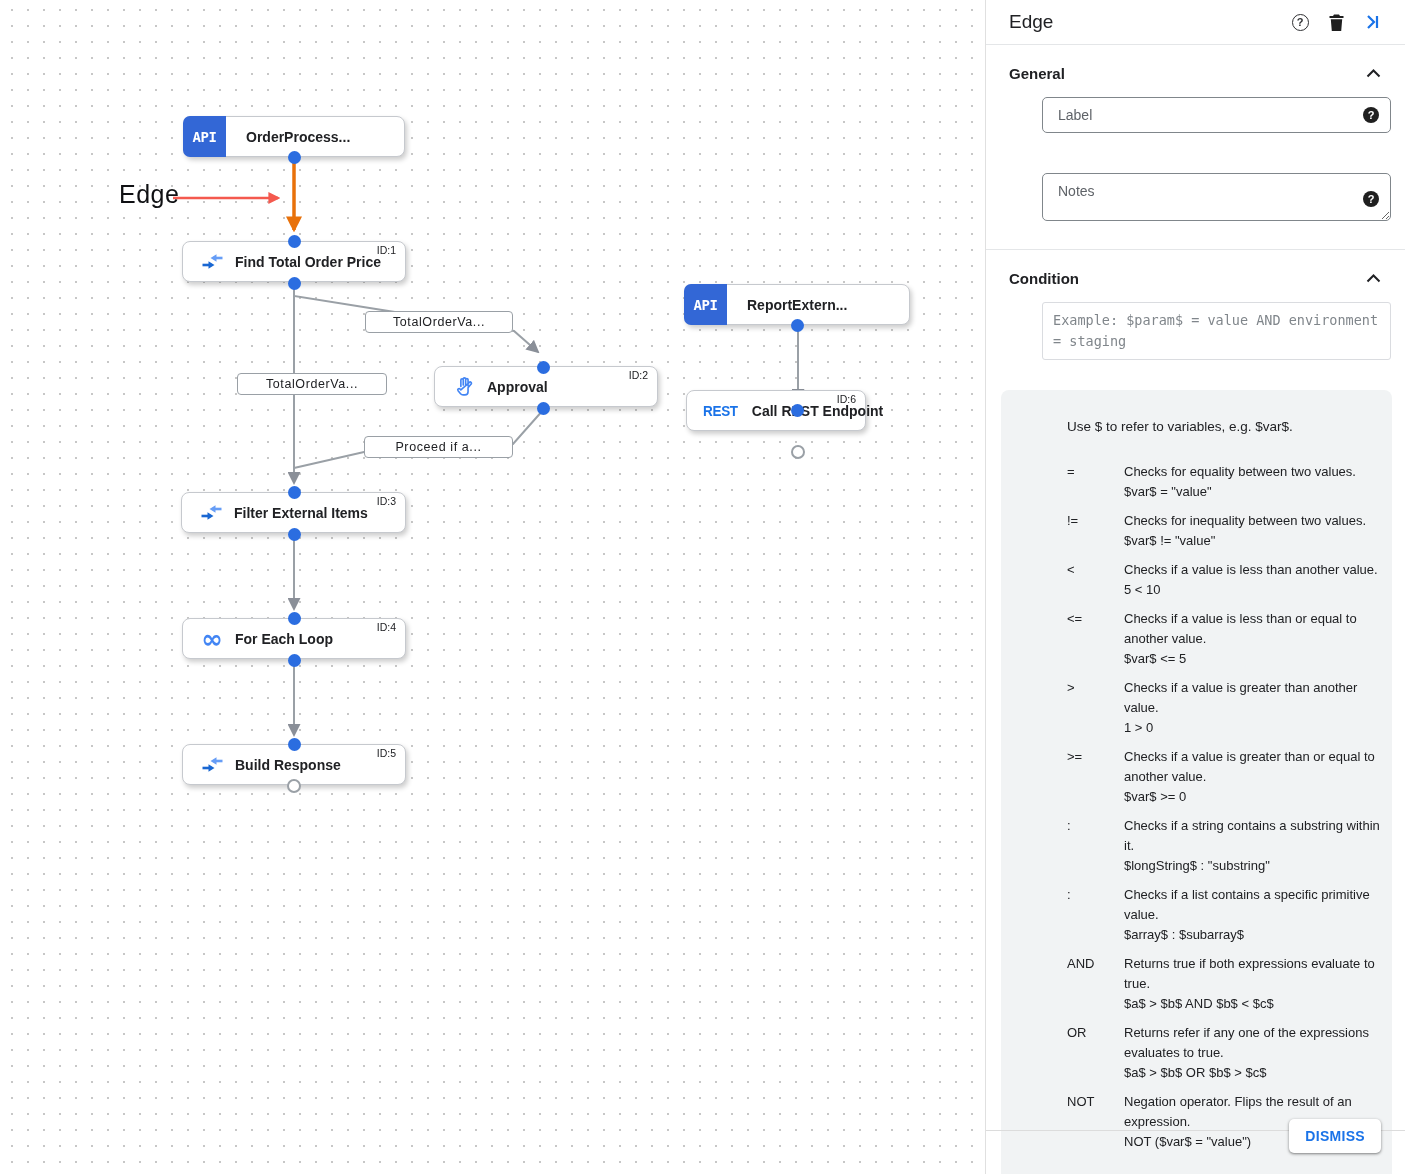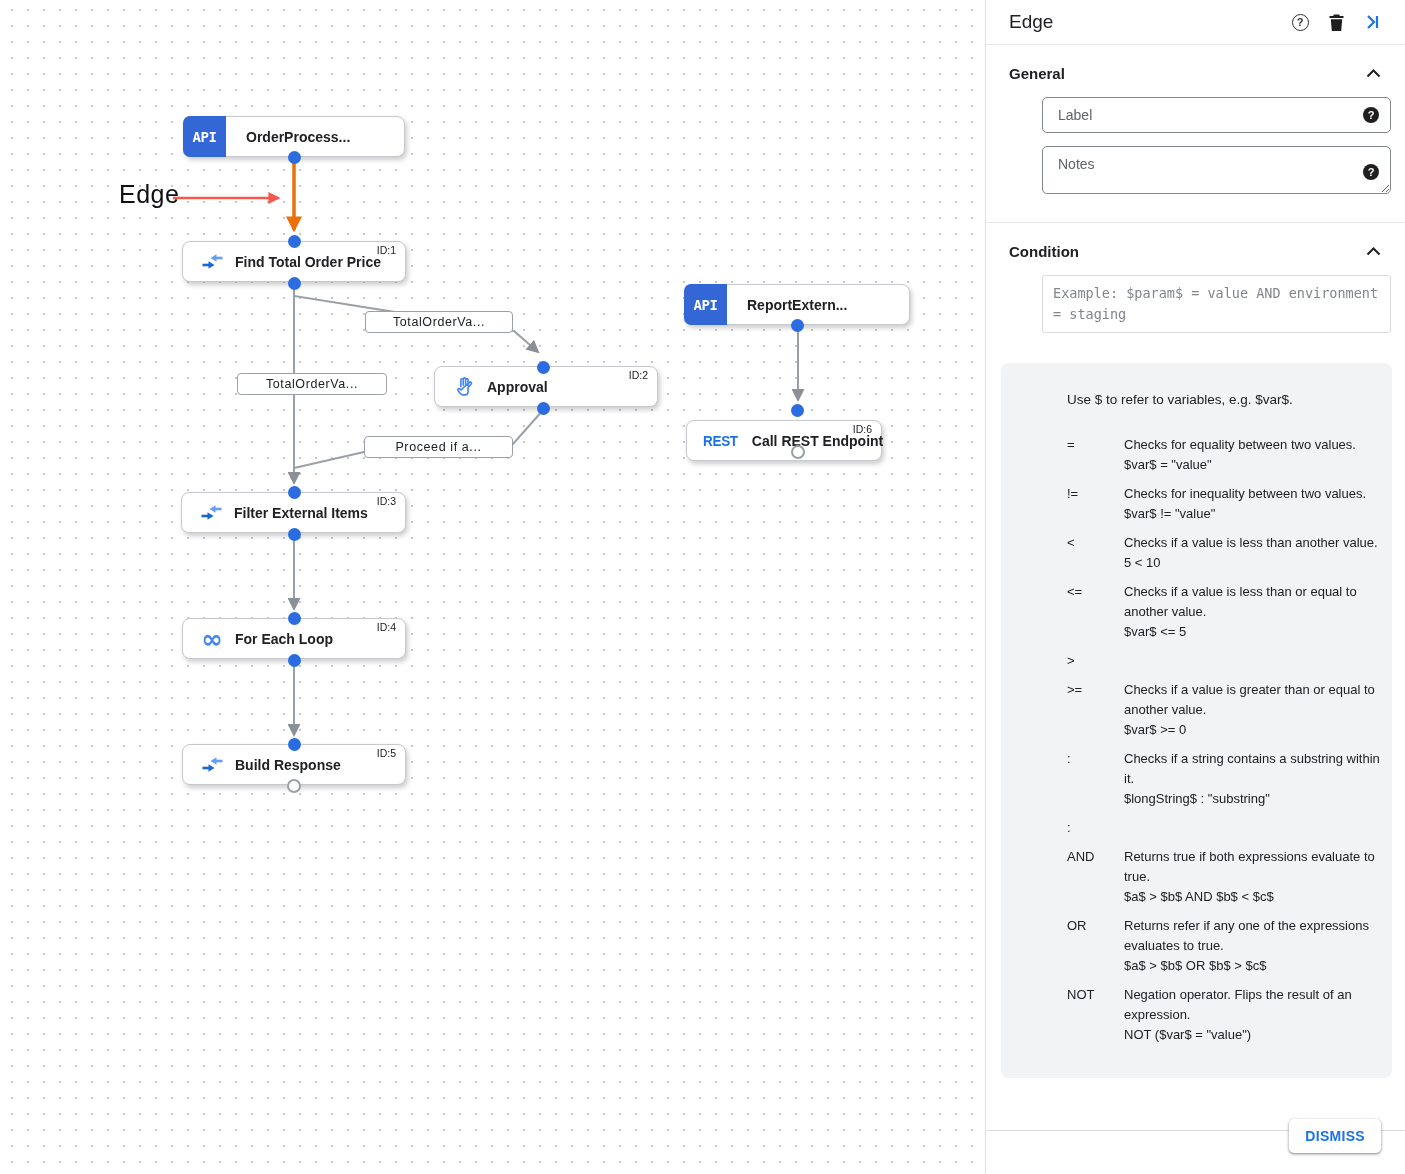--- a/index.html
+++ b/index.html
@@ -141,21 +141,21 @@
         </svg>
     </span>
     <span class="node-label">Approval</span>
   </div>
 
   <div class="node" style="left:684px;top:284px;width:226px">
     <span class="api-badge">API</span>
     <span class="node-label">ReportExtern...</span>
   </div>
 
-  <div class="node" style="left:686px;top:420px;width:196px">
+  <div class="node" style="left:686px;top:390px;width:180px">
     <span class="node-id">ID:6</span>
     <span class="rest-badge">REST</span>
     <span class="node-label">Call REST Endpoint</span>
   </div>
 
   <div class="node" style="left:181px;top:492px;width:225px">
     <span class="node-id">ID:3</span>
     <span class="task-icon">
       <svg viewBox="0 0 24 17" width="25" height="17">
           <line x1="2" y1="12" x2="8.5" y2="12" stroke="#1967d2" stroke-width="2.6"></line>
@@ -237,21 +237,21 @@
           <path d="M1.5 7.5 L7.5 1.5 L13.5 7.5" stroke="#202124" stroke-width="2" fill="none"></path>
         </svg>
     </span>
   </div>
 
   <div class="field">
     <input class="text-input" type="text" placeholder="Label" style="">
     <span class="qmark"></span>
   </div>
 
-  <div class="field" style="margin-top:13px">
+  <div class="field" style="margin-top:40px">
     <textarea class="notes-area" placeholder="Notes" style=""></textarea>
     <span class="qmark"></span>
   </div>
 
   <div class="section-divider"></div>
 
   <div class="section-head">
     <span>Condition</span>
     <span class="chev">
       <svg width="15" height="9" viewBox="0 0 15 9">
@@ -290,37 +290,45 @@
         </div>
         <div class="guide-row">
           <div class="guide-op">&lt;=</div>
           <div class="guide-body">
             <div>Checks if a value is less than or equal to another value.</div>
             <div>$var$ &lt;= 5</div>
           </div>
         </div>
         <div class="guide-row">
           <div class="guide-op">&gt;</div>
+          <div class="guide-body">
+            <div>Checks if a value is greater than another value.</div>
+            <div>1 &gt; 0</div>
+          </div>
         </div>
         <div class="guide-row">
           <div class="guide-op">&gt;=</div>
           <div class="guide-body">
             <div>Checks if a value is greater than or equal to another value.</div>
             <div>$var$ &gt;= 0</div>
           </div>
         </div>
         <div class="guide-row">
           <div class="guide-op">:</div>
           <div class="guide-body">
             <div>Checks if a string contains a substring within it.</div>
             <div>$longString$ : "substring"</div>
           </div>
         </div>
         <div class="guide-row">
           <div class="guide-op">:</div>
+          <div class="guide-body">
+            <div>Checks if a list contains a specific primitive value.</div>
+            <div>$array$ : $subarray$</div>
+          </div>
         </div>
         <div class="guide-row">
           <div class="guide-op">AND</div>
           <div class="guide-body">
             <div>Returns true if both expressions evaluate to true.</div>
             <div>$a$ &gt; $b$ AND $b$ &lt; $c$</div>
           </div>
         </div>
         <div class="guide-row">
           <div class="guide-op">OR</div>

